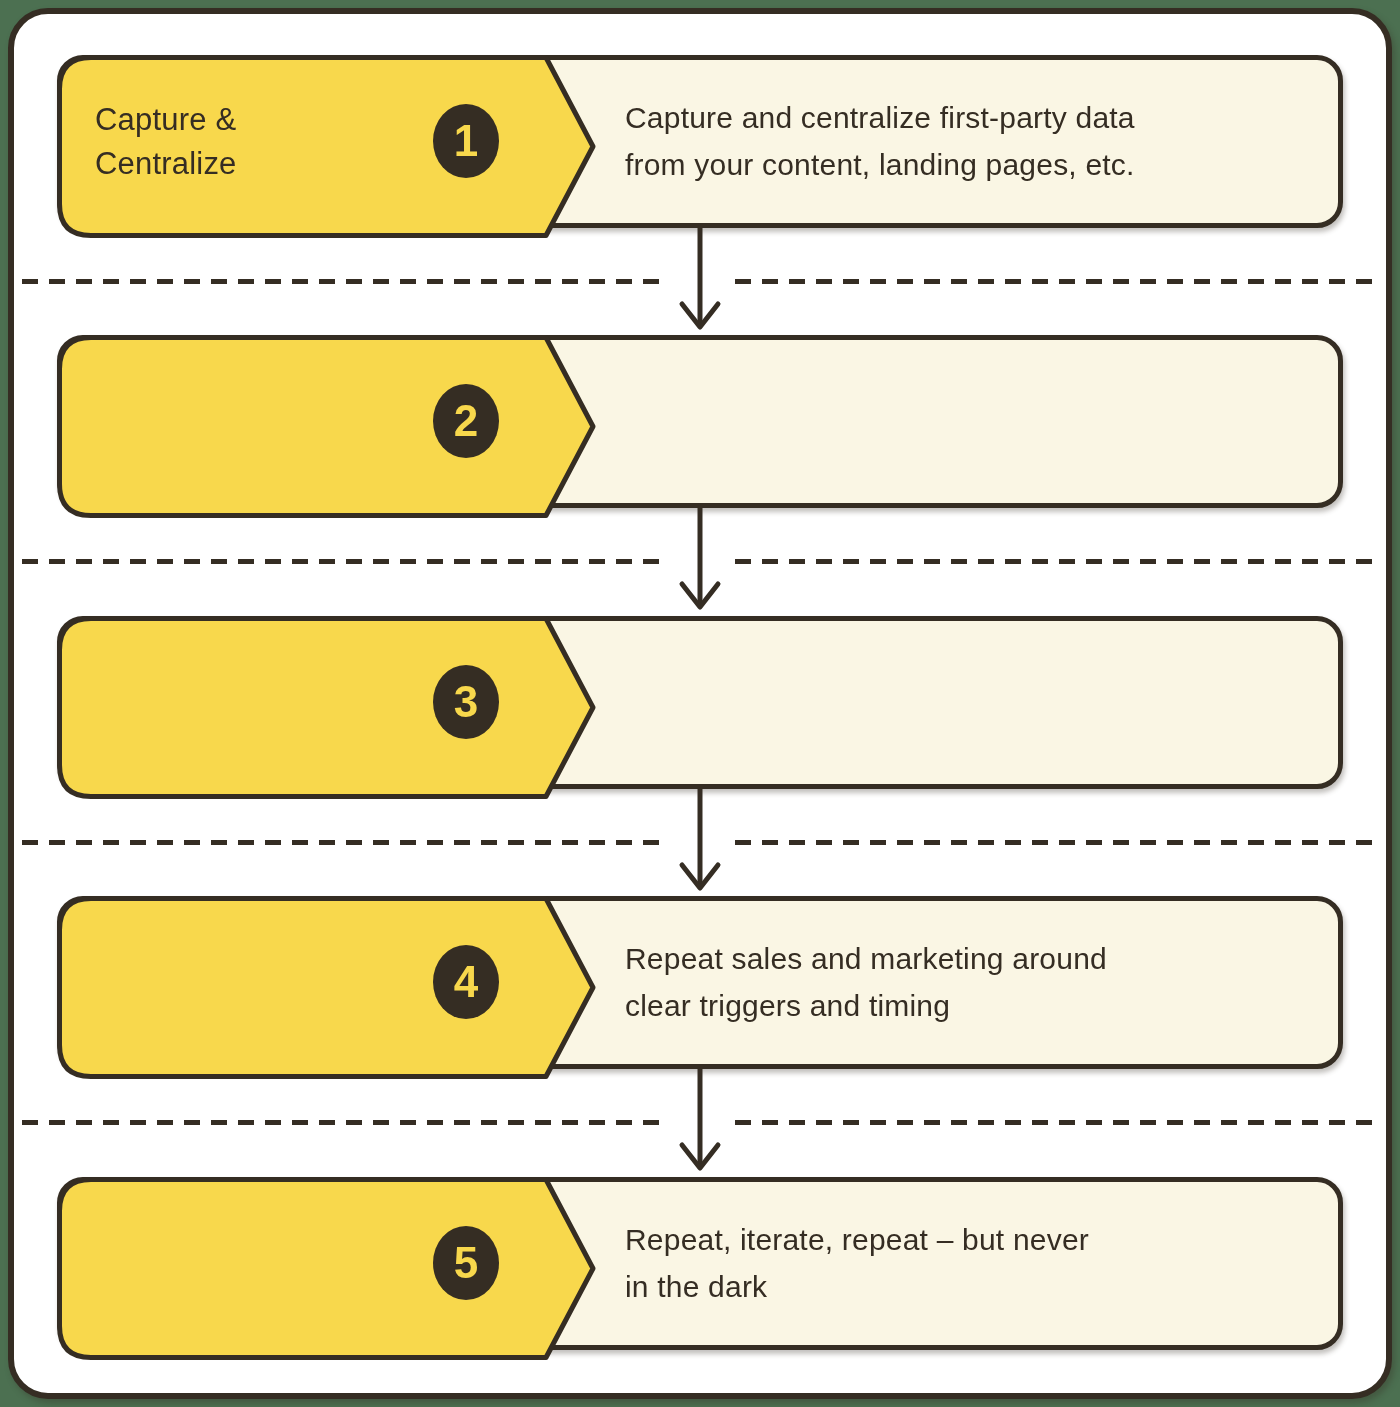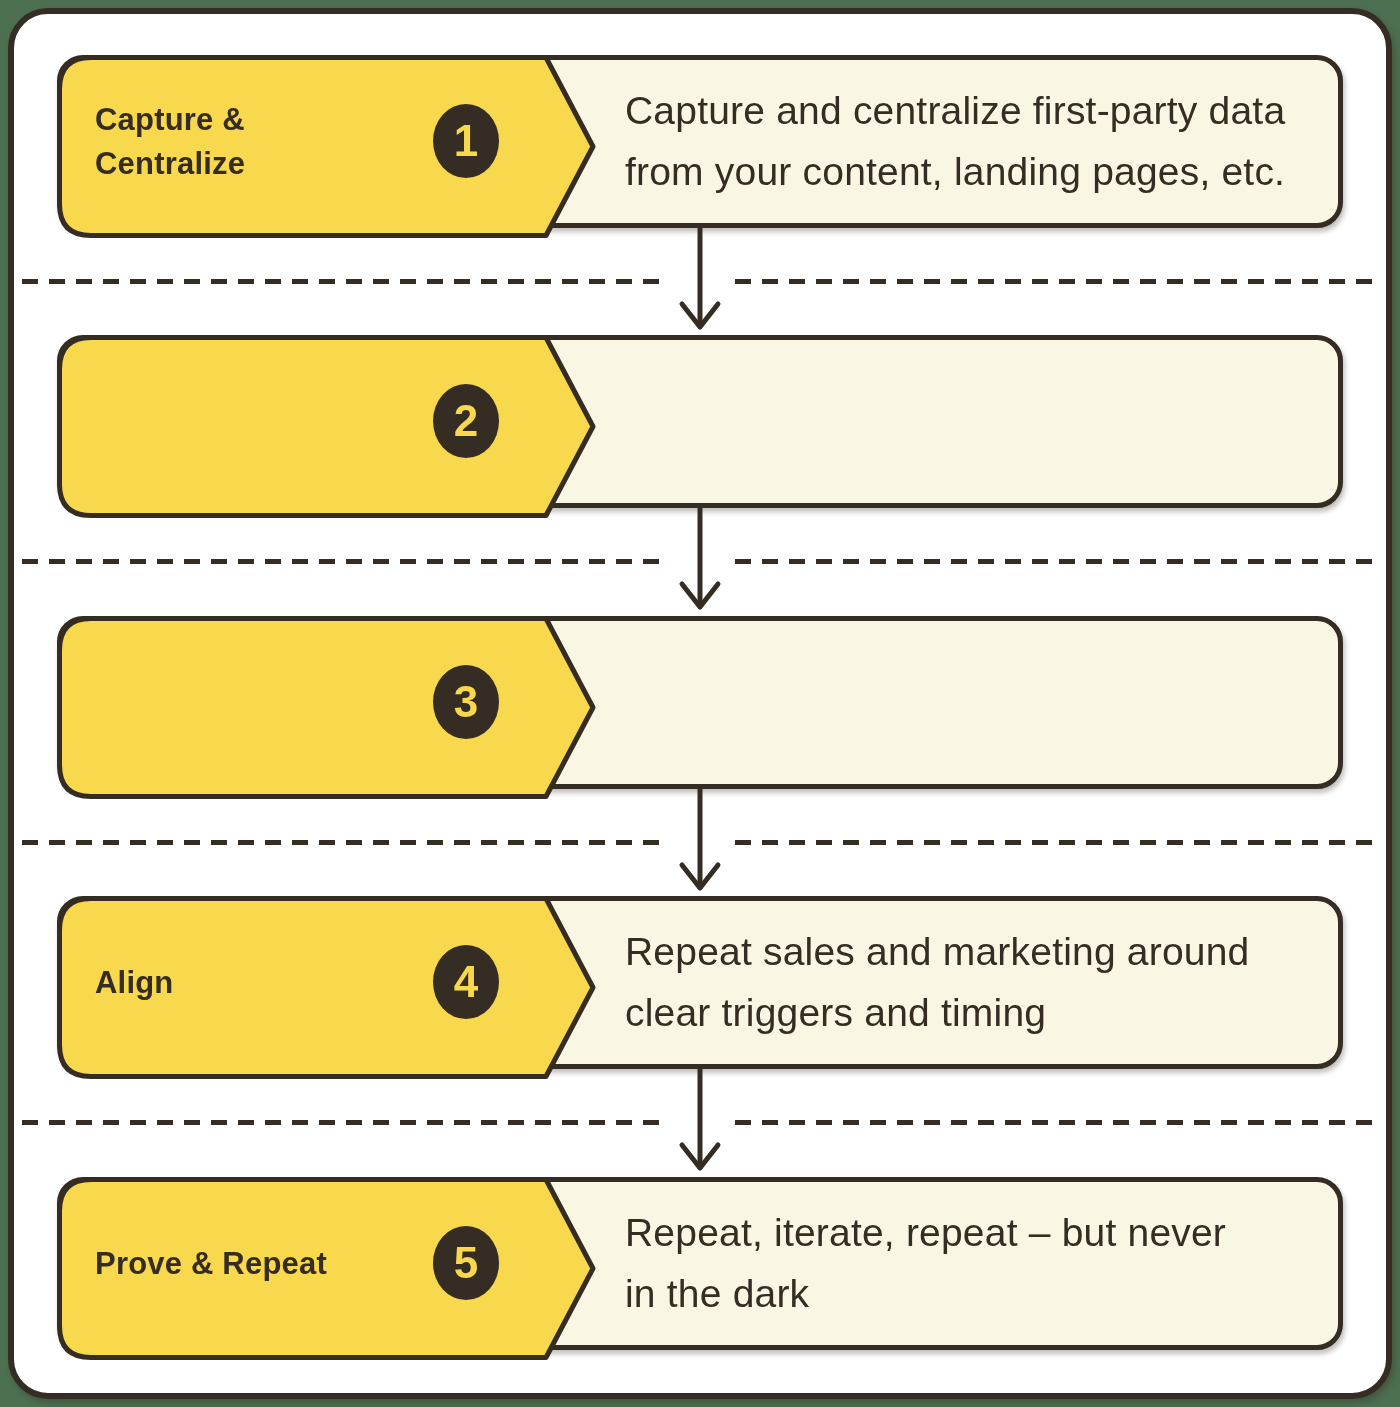--- a/index.html
+++ b/index.html
@@ -47,21 +47,21 @@
   .title{
     position:absolute;
     left:33px;
     top:0;
     bottom:0;
     width:310px;
     display:flex;
     align-items:center;
     z-index:2;
     font-size:31px;
-    font-weight:bold;
+    font-weight:normal;
     line-height:1.4;
     letter-spacing:.2px;
     color:var(--dark);
     white-space:pre-line;
   }
   .badge{
     position:absolute;
     left:371px;
     top:44px;
     width:66px;
@@ -80,21 +80,21 @@
     line-height:1;
   }
   .desc{
     position:absolute;
     left:563px;
     right:30px;
     top:0;
     bottom:0;
     display:flex;
     align-items:center;
-    font-size:39px;
+    font-size:30px;
     line-height:1.55;
     letter-spacing:.2px;
     color:var(--dark);
     white-space:pre-line;
   }
   .connector{
     position:absolute;
     left:0;
     width:1372px;
     height:107px;
@@ -178,42 +178,40 @@
       <svg class="arrow" viewBox="0 0 48 107" aria-hidden="true">
         <path d="M24 0 V 97" stroke="var(--dark)" stroke-width="5" fill="none"></path>
         <path d="M6 76 L24 99 L42 76" stroke="var(--dark)" stroke-width="5" fill="none" stroke-linejoin="round" stroke-linecap="round"></path>
       </svg>
     </div>
 
     <section class="row" style="top:882px">
       <svg class="shape" viewBox="0 0 550 183" aria-hidden="true">
         <path d="M 34 2.5 H 489 L 536 91.5 L 489 180.5 H 34 Q 2.5 180.5 2.5 149 V 34 Q 2.5 2.5 34 2.5 Z" fill="var(--yellow)" stroke="var(--dark)" stroke-width="5" stroke-linejoin="round"></path>
       </svg>
-      <h2 class="title">Align</h2>
       <div class="badge">
         <span>4</span>
       </div>
       <p class="desc">Repeat sales and marketing around
 clear triggers and timing</p>
     </section>
 
     <div class="connector" style="top:1055px">
       <div class="dash dash-left"></div>
       <div class="dash dash-right"></div>
       <svg class="arrow" viewBox="0 0 48 107" aria-hidden="true">
         <path d="M24 0 V 97" stroke="var(--dark)" stroke-width="5" fill="none"></path>
         <path d="M6 76 L24 99 L42 76" stroke="var(--dark)" stroke-width="5" fill="none" stroke-linejoin="round" stroke-linecap="round"></path>
       </svg>
     </div>
 
     <section class="row" style="top:1163px">
       <svg class="shape" viewBox="0 0 550 183" aria-hidden="true">
         <path d="M 34 2.5 H 489 L 536 91.5 L 489 180.5 H 34 Q 2.5 180.5 2.5 149 V 34 Q 2.5 2.5 34 2.5 Z" fill="var(--yellow)" stroke="var(--dark)" stroke-width="5" stroke-linejoin="round"></path>
       </svg>
-      <h2 class="title">Prove &amp; Repeat</h2>
       <div class="badge">
         <span>5</span>
       </div>
       <p class="desc">Repeat, iterate, repeat – but never
 in the dark</p>
     </section>
 
   </div>
 </div>
 

